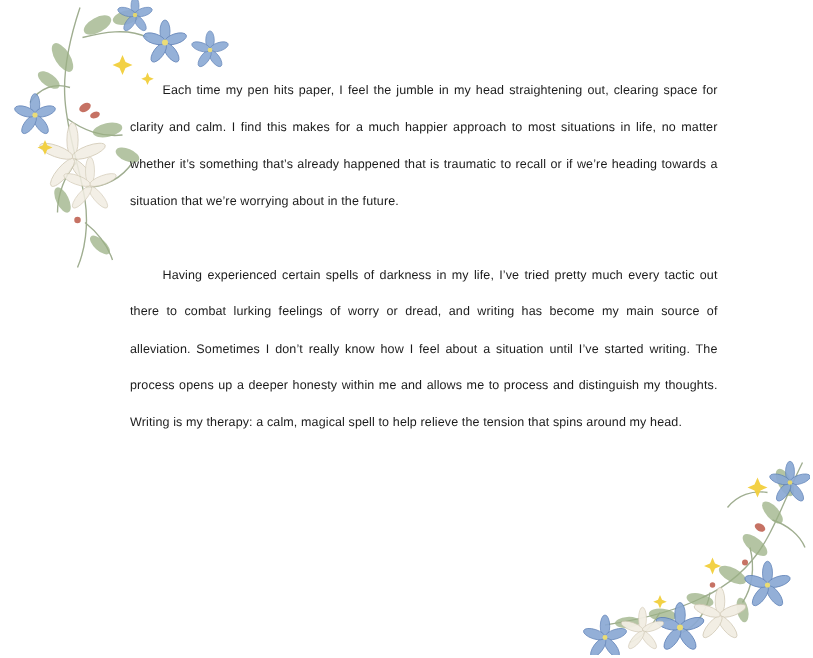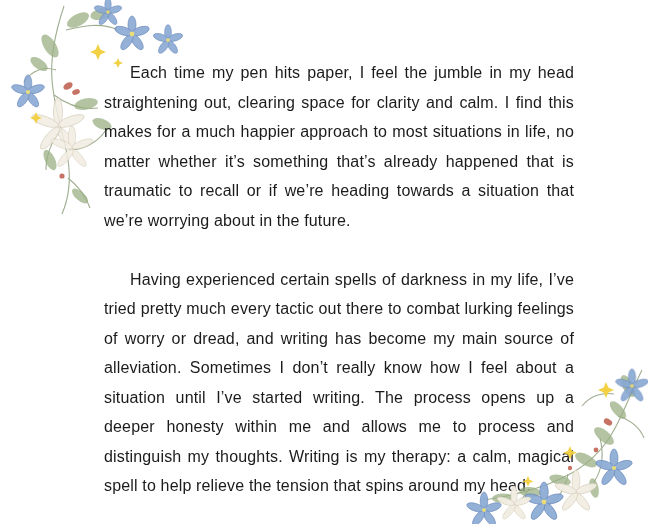--- a/index.html
+++ b/index.html
@@ -21,21 +21,21 @@
   }
   .text-column {
     position: absolute;
     left: 104px;
     top: 58px;
     width: 470px;
   }
   .para {
     margin: 0;
     font-family: "Liberation Sans", sans-serif;
-    font-size: 16px;
+    font-size: 10px;
     line-height: 29.5px;
     color: #1b1b1b;
     text-align: justify;
     text-justify: inter-word;
     letter-spacing: 0.01em;
     font-weight: 400;
   }
   .para.first {
     text-indent: 26px;
   }

